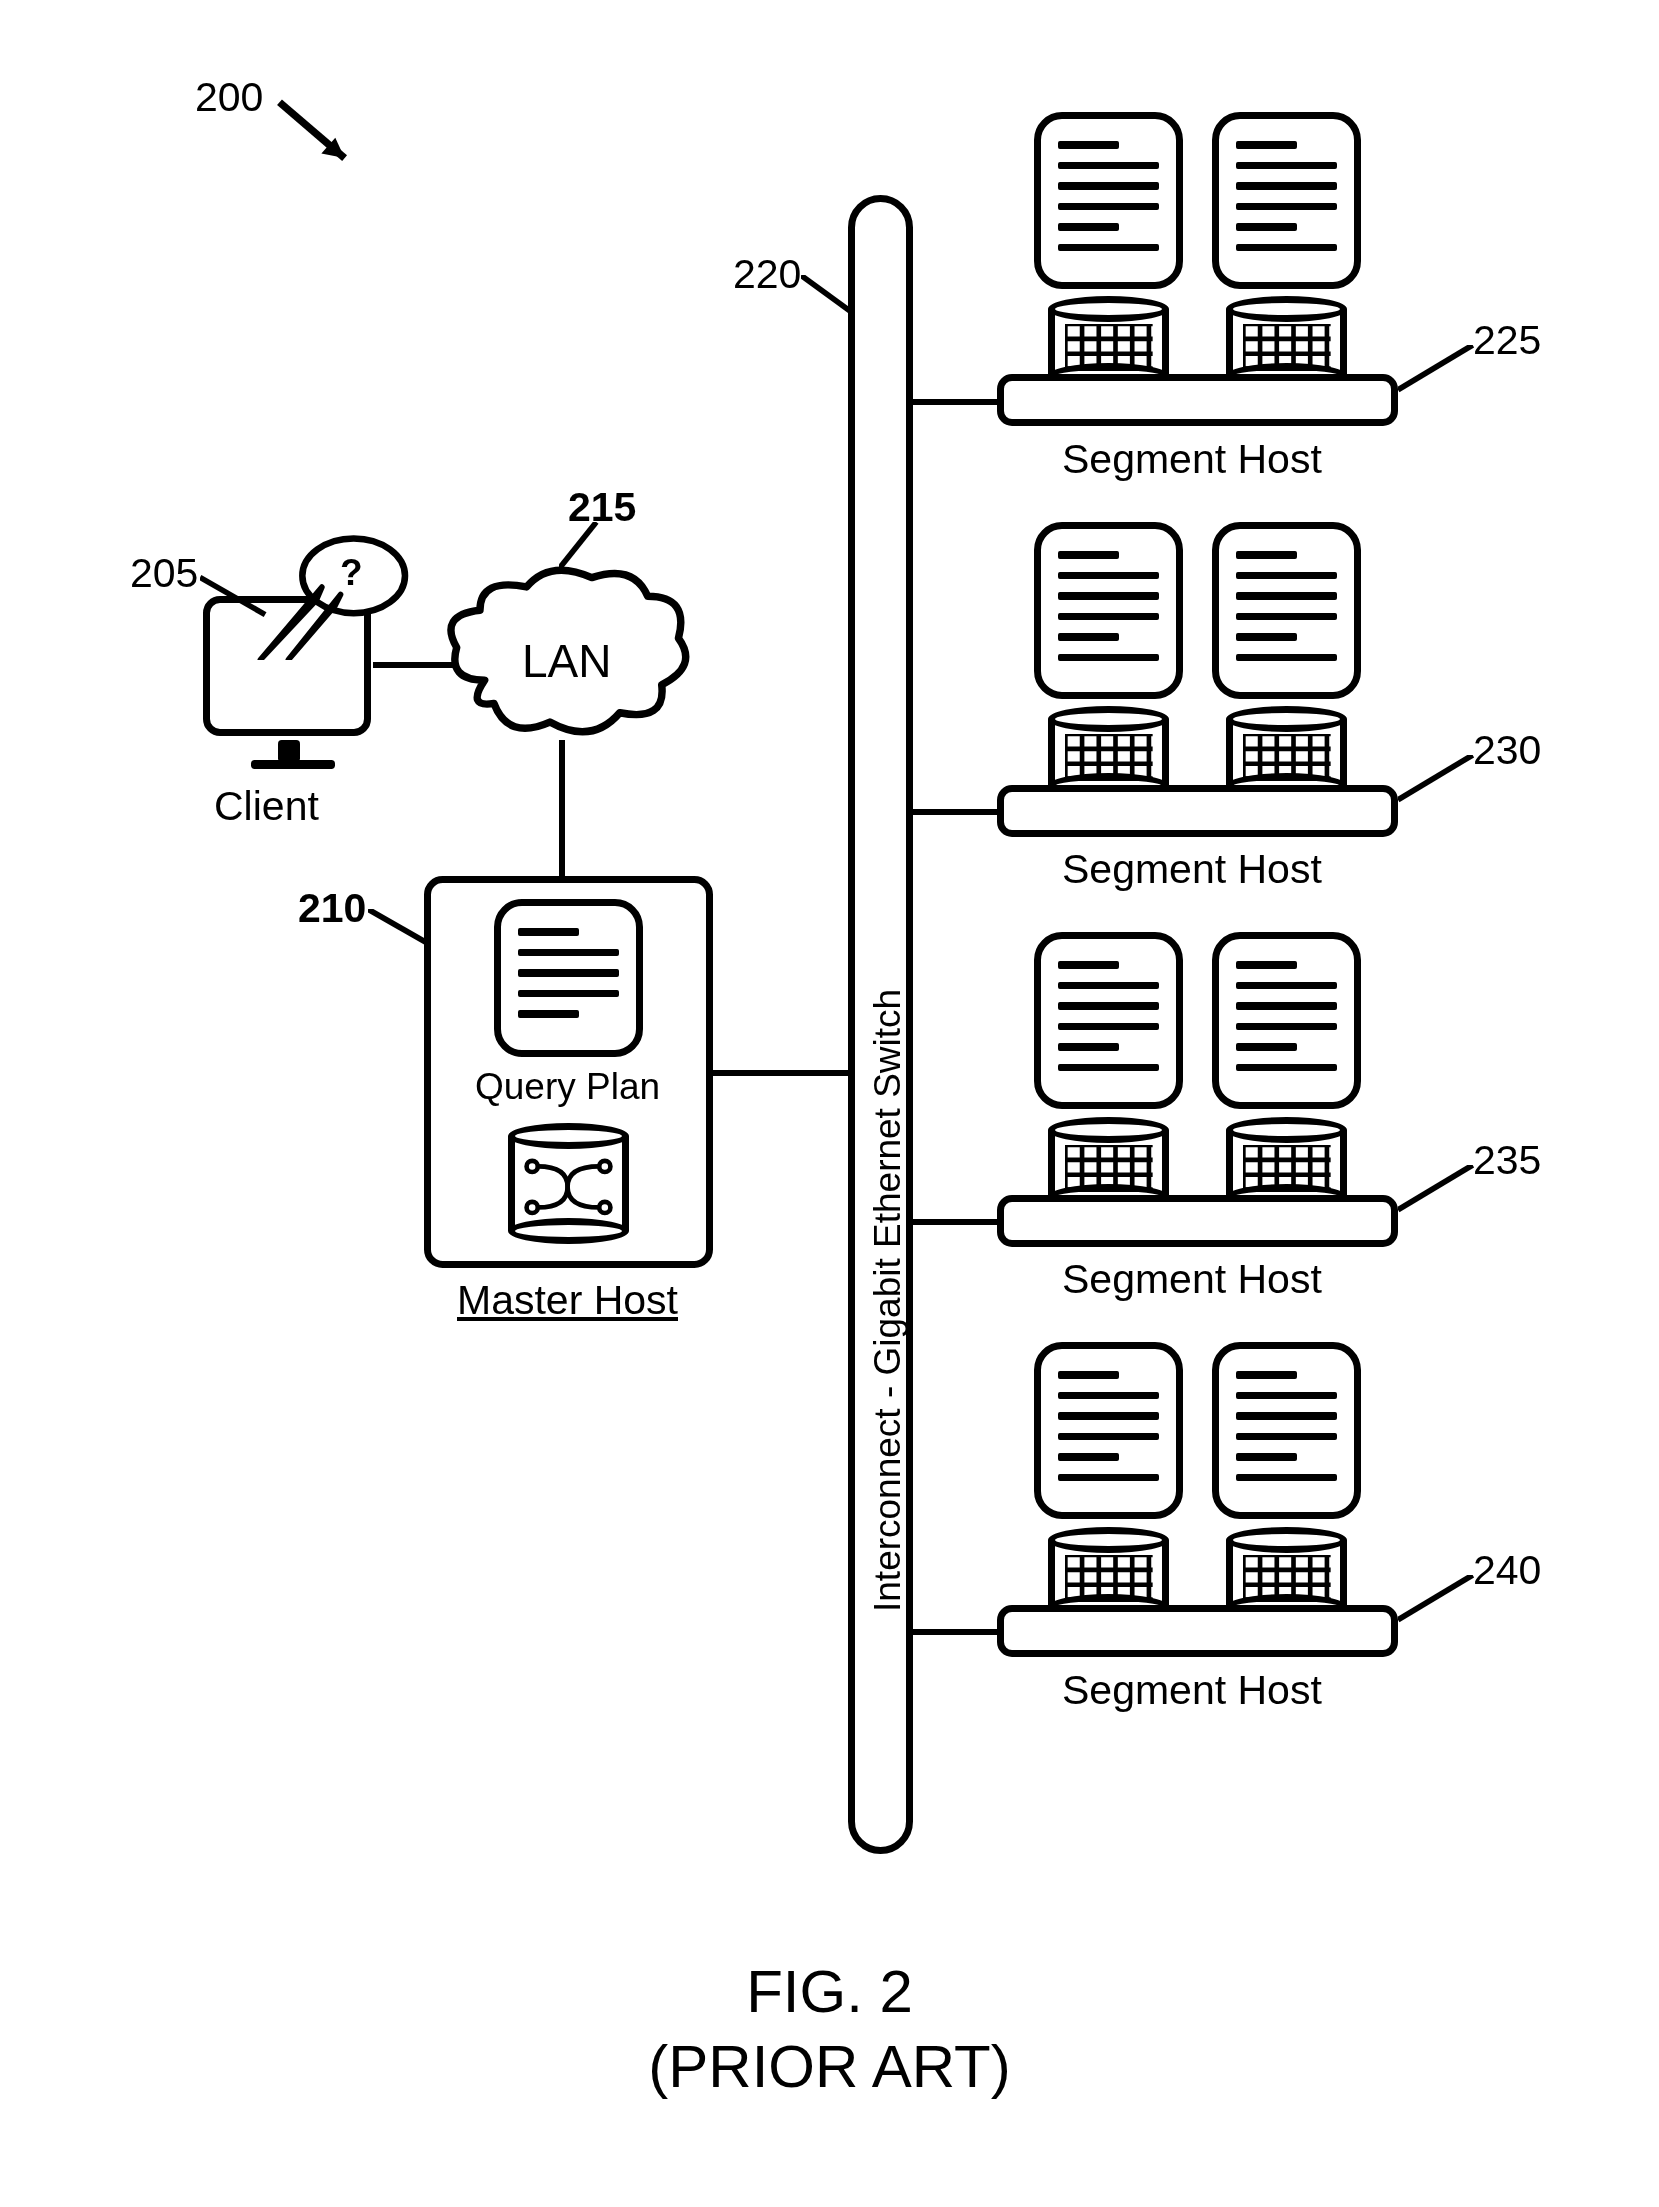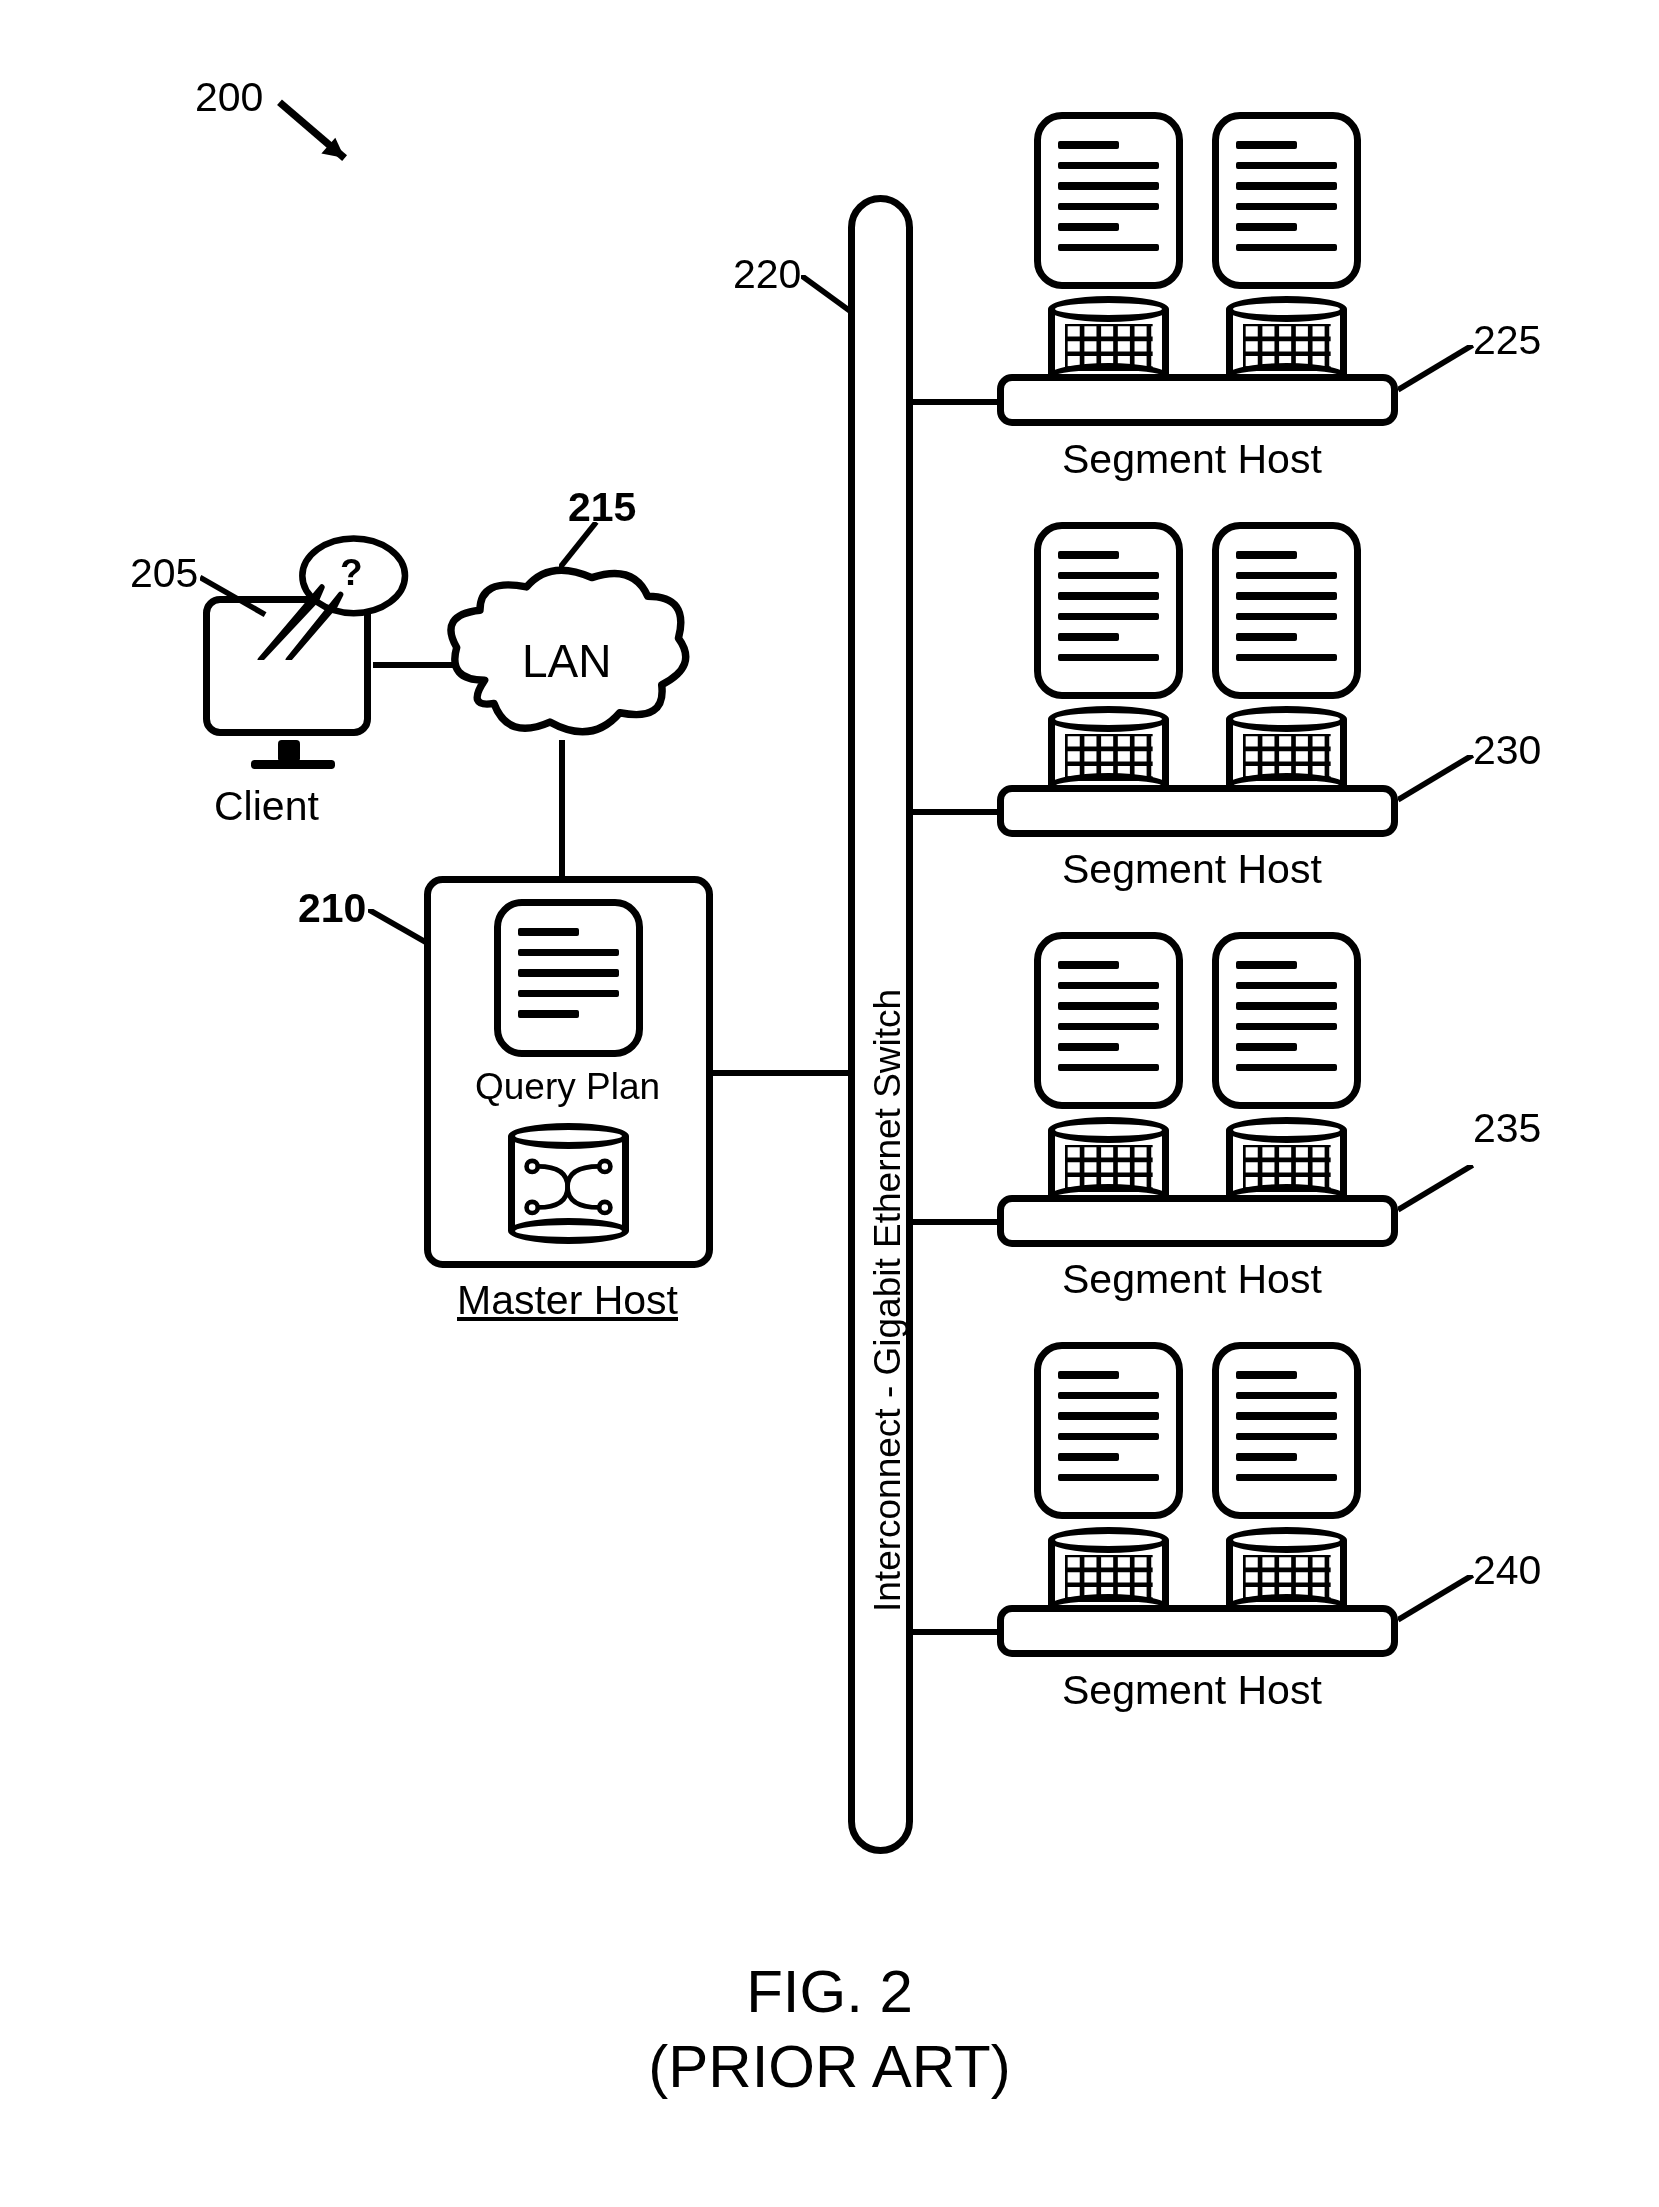--- a/index.html
+++ b/index.html
@@ -314,21 +314,21 @@
         <line x1="0" y1="0" x2="0" y2="48" stroke="#000" stroke-width="5"></line>
         <line x1="18" y1="0" x2="18" y2="48" stroke="#000" stroke-width="5"></line>
         <line x1="36" y1="0" x2="36" y2="48" stroke="#000" stroke-width="5"></line>
         <line x1="54" y1="0" x2="54" y2="48" stroke="#000" stroke-width="5"></line>
         <line x1="72" y1="0" x2="72" y2="48" stroke="#000" stroke-width="5"></line>
         <line x1="90" y1="0" x2="90" y2="48" stroke="#000" stroke-width="5"></line>
       </svg>
   </div>
   <div class="seg-base" style="left:960px; top:1158px;"></div>
   <div class="label-text" style="position:absolute; left:1025px; top:1219px;">Segment Host</div>
-  <div class="ref-num" style="left:1436px; top:1068px;text-align:center;">235</div>
+  <div class="ref-num" style="left:1436px; top:1100px;text-align:center;">235</div>
   <svg style="position:absolute; left:1361px; top:1128px;" width="84" height="56" viewBox="0 0 90 60">
       <line x1="80" y1="0" x2="0" y2="48" stroke="#000" stroke-width="6"></line>
     </svg>
 
   <div class="doc-bubble" style="left:997px; top:1305px;">
     <div class="doc-lines">
         <div class="dl short"></div>
         <div class="dl"></div>
         <div class="dl"></div>
         <div class="dl"></div>

